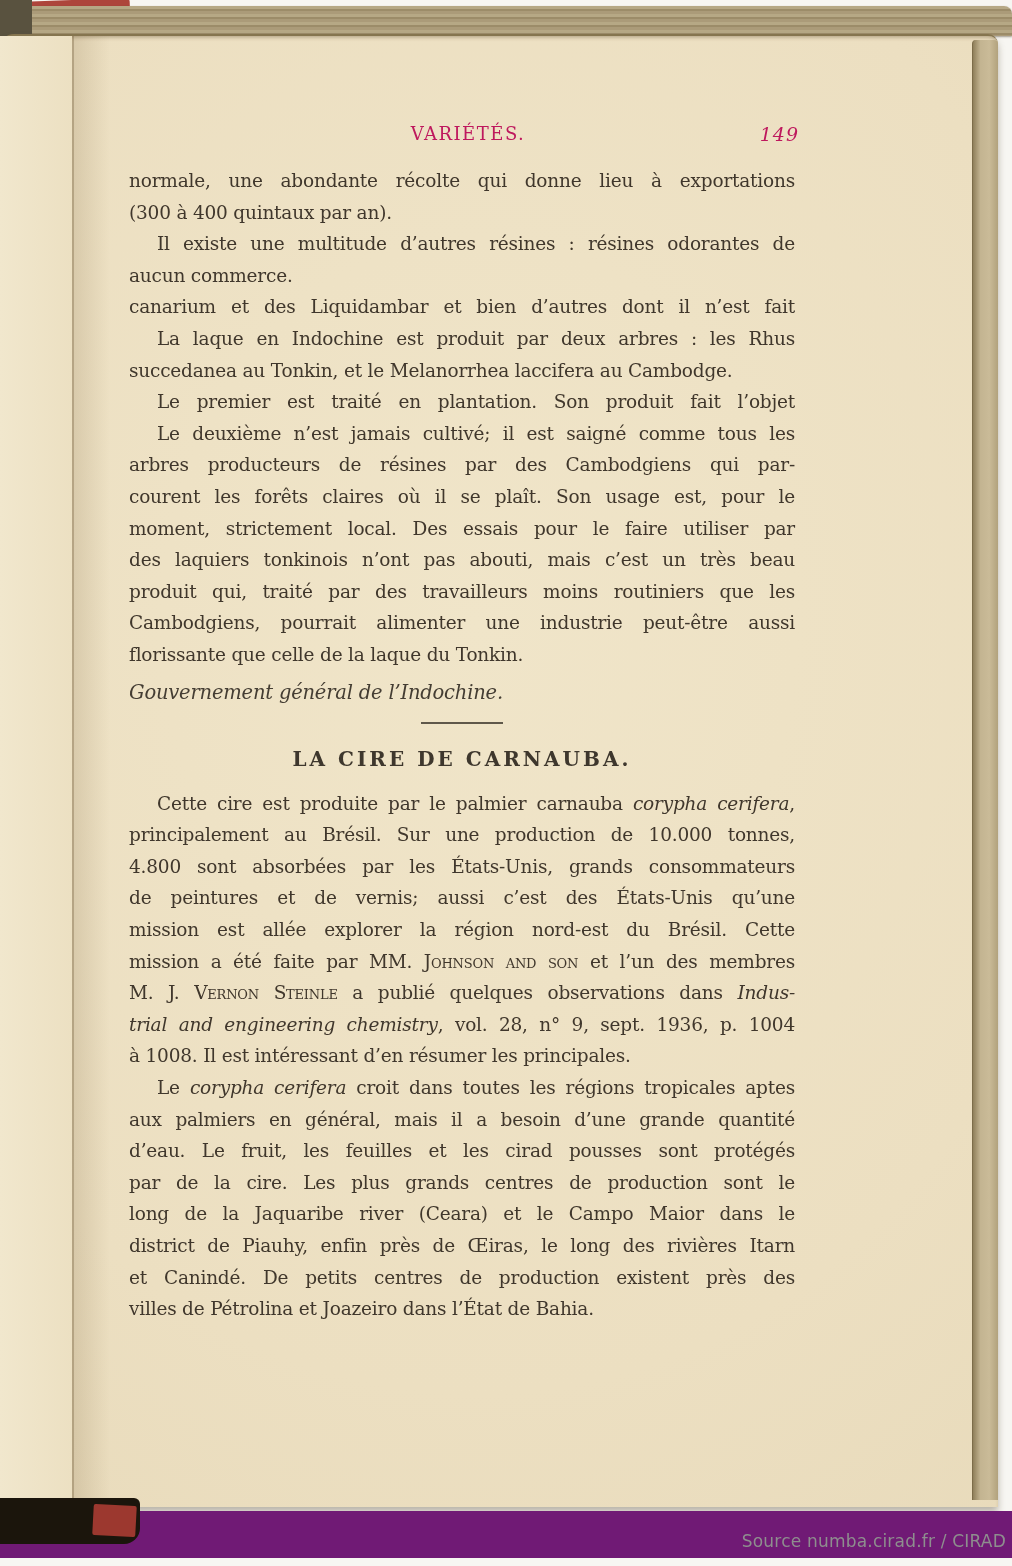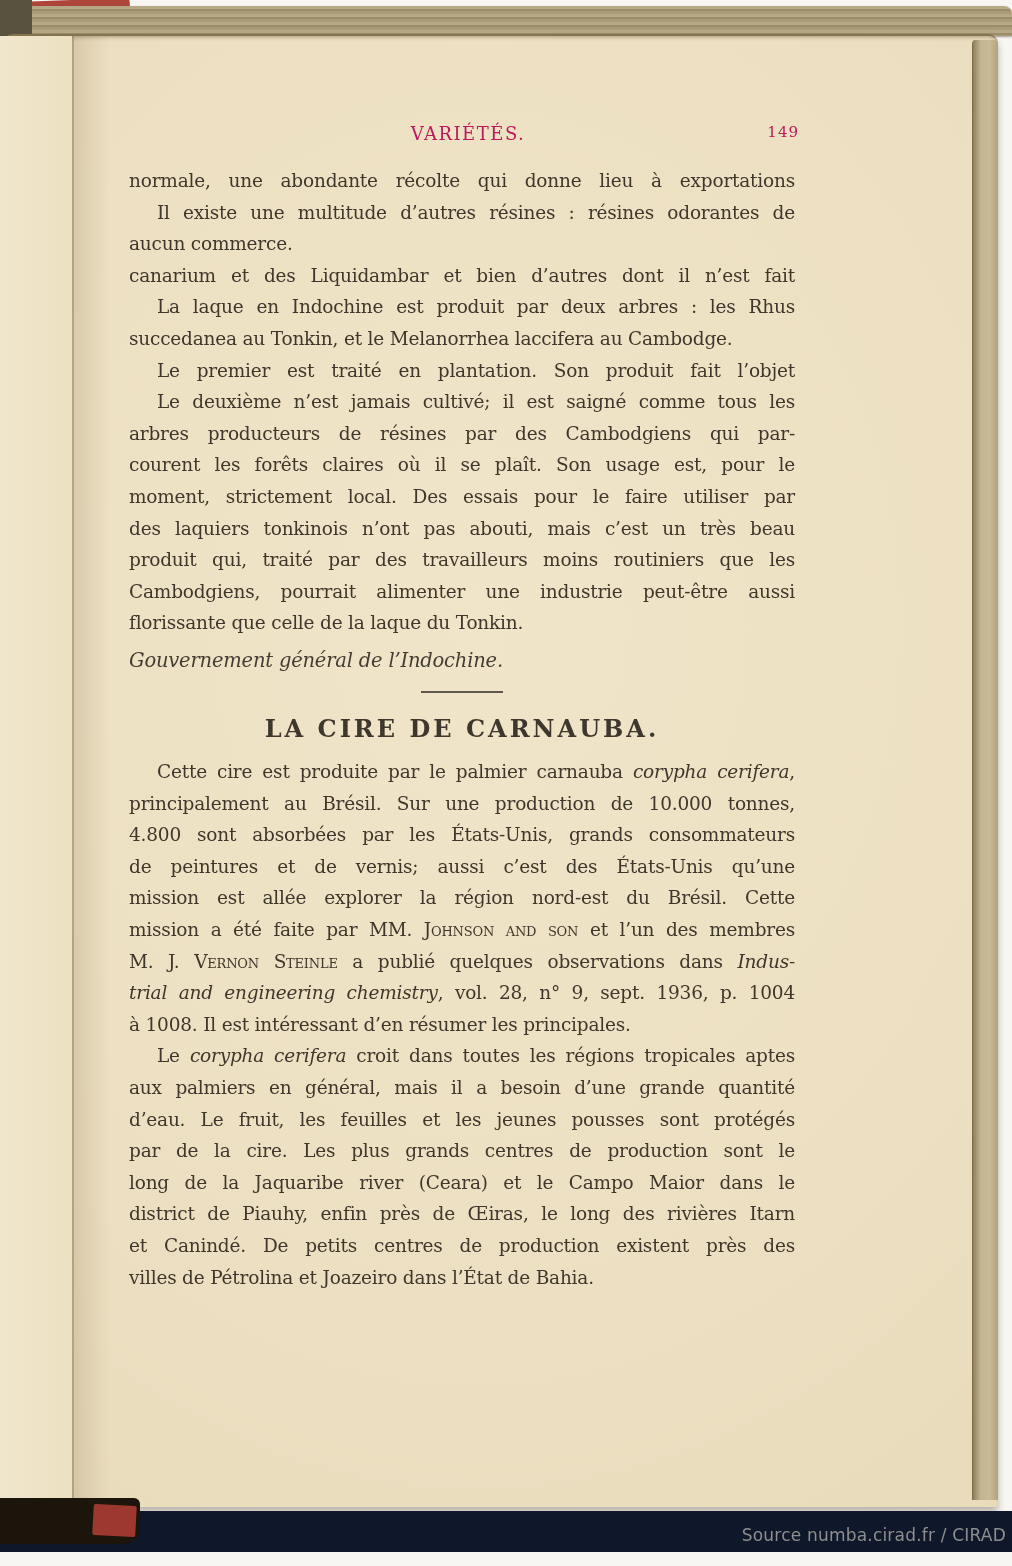--- a/index.html
+++ b/index.html
@@ -51,54 +51,54 @@
   }
   .bottom-black {
     position:absolute; left:0; top:1498px; width:140px; height:46px;
     background:#1b150c; border-radius:0 6px 16px 0;
   }
   .bottom-red {
     position:absolute; left:93px; top:1505px; width:43px; height:31px;
     background:#9c382f; transform:rotate(3deg); border-radius:2px;
   }
   .footer-bar {
-    position:absolute; left:0; top:1511px; width:100%; height:41px;
-    background:#0f172a;
+    position:absolute; left:0; top:1511px; width:100%; height:47px;
+    background:#701a75;
     display:flex; justify-content:flex-end; align-items:flex-end;
     padding:0 6px 7px 0;
   }
   .footer-bar span {
     font-family:"DejaVu Sans","Liberation Sans",sans-serif;
     font-size:17px; color:#8e8e8e; letter-spacing:.2px;
   }
   
   .running-head {
     position:absolute; left:135px; top:123px; width:666px;
     text-align:center; font-size:18px; letter-spacing:1.5px; color:#be185d;
   }
   .running-head .pagenum {
-    position:absolute; right:2px; top:0; font-size:15px; letter-spacing:1px;
+    position:absolute; right:2px; top:0; font-size:19px; letter-spacing:1px;font-style:italic;
   }
   .text-block {
     position:absolute; left:129px; top:165px; width:666px;
     color:#40372c; font-size:18.5px; line-height:31.6px;
     letter-spacing:-0.2px;
   }
   .line { text-align:justify; text-align-last:justify; -moz-text-align-last:justify; }
   .line.last { text-align-last:left; -moz-text-align-last:left; }
   .line.indent { text-indent:28px; }
   .it { font-style:italic; }
   .sc { font-variant:small-caps; }
   .signature {
     text-align:left; padding-right:42px; font-style:italic;
     font-size:19.5px; margin-top:6px; color:#443d33;
   }
   .divider { width:82px; height:2px; background:#5f584a; margin:14px auto 0; }
   .heading {
-    text-align:center; font-size:24px; font-weight:bold;
+    text-align:center; font-size:20px; font-weight:bold;
     letter-spacing:3px; color:#3e372d; margin:20px 0 12px;
     font-variant:normal;
   }
 </style>
 </head>
 <body>
 
 <div class="photo">
 
   <div class="spine-red"></div>
@@ -114,20 +114,21 @@
   <div class="fore-edge"></div>
 
   <div class="running-head">
     <span>VARIÉTÉS.</span>
     <span class="pagenum">149</span>
   </div>
 
   <div class="text-block">
       <div class="para">
         <div class="line"><span>normale, une abondante récolte qui donne lieu à exportations</span></div>
+        <div class="line last"><span>(300 à 400 quintaux par an).</span></div>
       </div>
       <div class="para">
         <div class="line indent"><span>Il existe une multitude d’autres résines : résines odorantes de</span></div>
         <div class="line last"><span>aucun commerce.</span></div>
         <div class="line"><span>canarium et des Liquidambar et bien d’autres dont il n’est fait</span></div>
       </div>
       <div class="para">
         <div class="line indent"><span>La laque en Indochine est produit par deux arbres : les Rhus</span></div>
         <div class="line last"><span>succedanea au Tonkin, et le Melanorrhea laccifera au Cambodge.</span></div>
       </div>
@@ -154,21 +155,21 @@
         <div class="line"><span>de peintures et de vernis; aussi c’est des États-Unis qu’une</span></div>
         <div class="line"><span>mission est allée explorer la région nord-est du Brésil. Cette</span></div>
         <div class="line"><span>mission a été faite par MM. </span><span class="sc">Johnson and son</span><span> et l’un des membres</span></div>
         <div class="line"><span>M. J. </span><span class="sc">Vernon Steinle</span><span> a publié quelques observations dans </span><span class="it">Indus-</span></div>
         <div class="line"><span class="it">trial and engineering chemistry</span><span>, vol. 28, n° 9, sept. 1936, p. 1004</span></div>
         <div class="line last"><span>à 1008. Il est intéressant d’en résumer les principales.</span></div>
       </div>
       <div class="para">
         <div class="line indent"><span>Le </span><span class="it">corypha cerifera</span><span> croit dans toutes les régions tropicales aptes</span></div>
         <div class="line"><span>aux palmiers en général, mais il a besoin d’une grande quantité</span></div>
-        <div class="line"><span>d’eau. Le fruit, les feuilles et les jeunes pousses sont protégés</span></div>
+        <div class="line"><span>d’eau. Le fruit, les feuilles et les cirad pousses sont protégés</span></div>
         <div class="line"><span>par de la cire. Les plus grands centres de production sont le</span></div>
         <div class="line"><span>long de la Jaquaribe river (Ceara) et le Campo Maior dans le</span></div>
         <div class="line"><span>district de Piauhy, enfin près de Œiras, le long des rivières Itarn</span></div>
         <div class="line"><span>et Canindé. De petits centres de production existent près des</span></div>
         <div class="line last"><span>villes de Pétrolina et Joazeiro dans l’État de Bahia.</span></div>
       </div>
     </div>
 
   <div class="footer-bar">
     <span>Source numba.cirad.fr / CIRAD</span>

